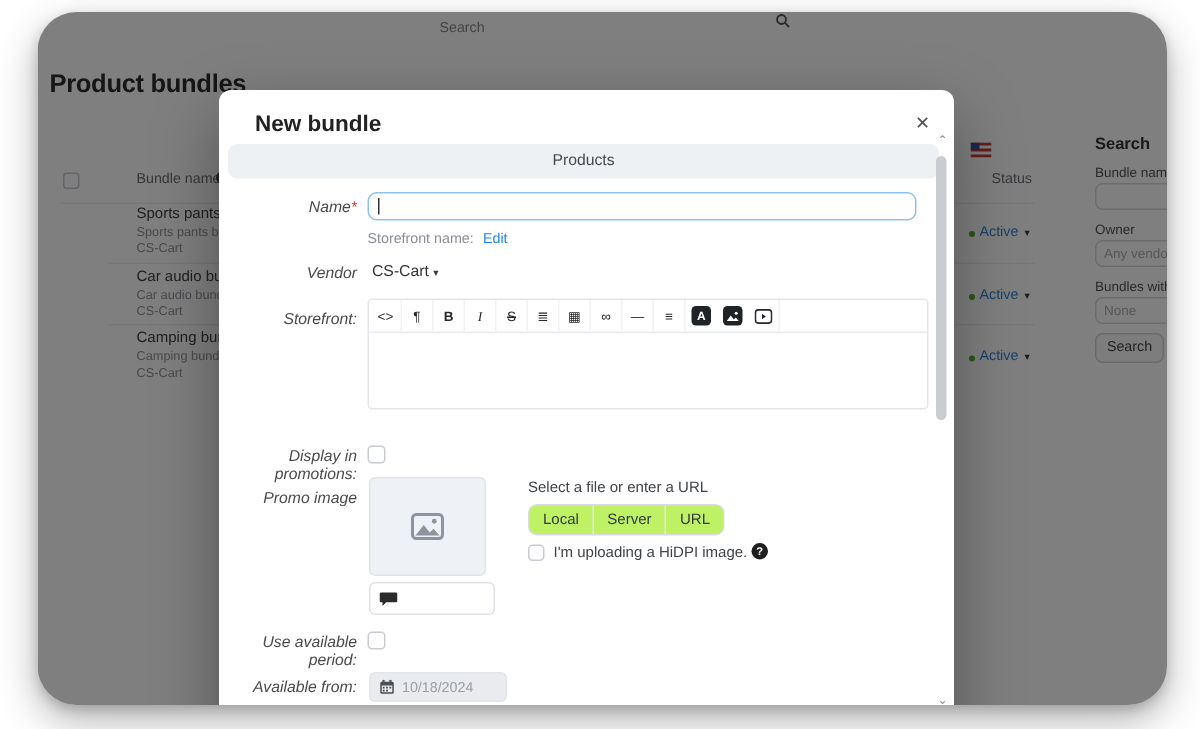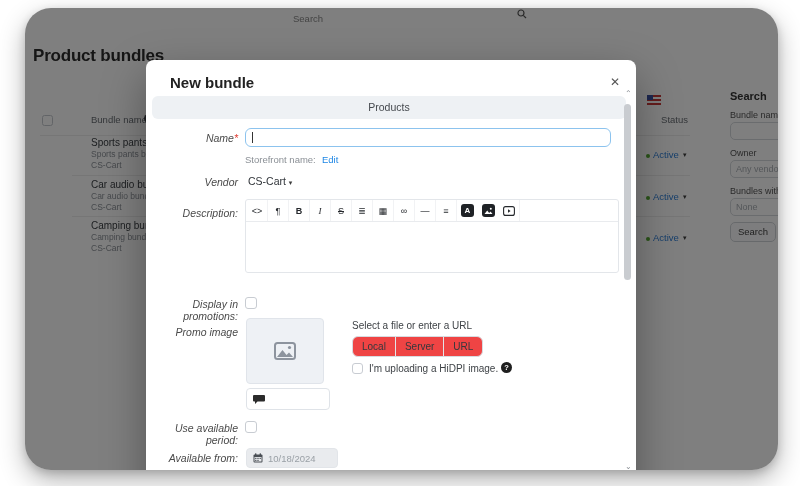--- a/index.html
+++ b/index.html
@@ -98,21 +98,21 @@
     background: #eef1f5; border: 1px solid #e0e4ea; border-radius: 4px;
     display: flex; align-items: center; justify-content: center;
   }
   .comment-inp {
     position: absolute; left: 100px; top: 328px; width: 84px; height: 22px;
     border: 1px solid #dfe3e8; border-radius: 4px; background: #fff;
     display: flex; align-items: center; padding-left: 6px;
   }
 
   .sel-text { font-size: 10px; color: #3f4347; }
-  .seg { position: absolute; left: 206px; top: 276px; height: 21px; display: flex; border: 1px solid #d7dbe0; border-radius: 6px; overflow: hidden; background: #ef4444; }
+  .seg { position: absolute; left: 206px; top: 276px; height: 21px; display: flex; border: 1px solid #d7dbe0; border-radius: 6px; overflow: hidden; background: #bef264; }
   .seg-btn { font-size: 10px; color: #34383d; padding: 0 9px; line-height: 19px; border-right: 1px solid #e2e5e9; }
   .seg-btn:last-child { border-right: none; }
 
   .hidpi-lbl { font-size: 10px; color: #3f4347; }
   .help-circle {
     width: 11px; height: 11px; border-radius: 50%; background: #1f1f1f; color: #fff;
     font-size: 7.5px; font-weight: bold; text-align: center; line-height: 11px;
   }
 
   .date-box {
@@ -227,21 +227,21 @@
     <div class="caret-bar"></div>
 
     <span class="abs muted" style="left:99px; top:94px;">Storefront name:</span>
     <span class="abs link" style="left:176px; top:94px;text-align:center;">Edit</span>
 
     <div class="flabel" style="top:116px;">Vendor</div>
     <span class="abs vendor-val" style="left:102px; top:115px;">
       <span>CS-Cart</span> <span class="caret">▾</span>
     </span>
 
-    <div class="flabel" style="top:147px;">Description:</div>
+    <div class="flabel" style="top:147px;">Storefront:</div>
     <div class="editor">
       <div class="toolbar">
         <div class="tb-cell">&lt;&gt;</div>
         <div class="tb-cell">¶</div>
         <div class="tb-cell tb-bold">B</div>
         <div class="tb-cell tb-italic">I</div>
         <div class="tb-cell tb-strike">S</div>
         <div class="tb-cell">≣</div>
         <div class="tb-cell">▦</div>
         <div class="tb-cell">∞</div>

